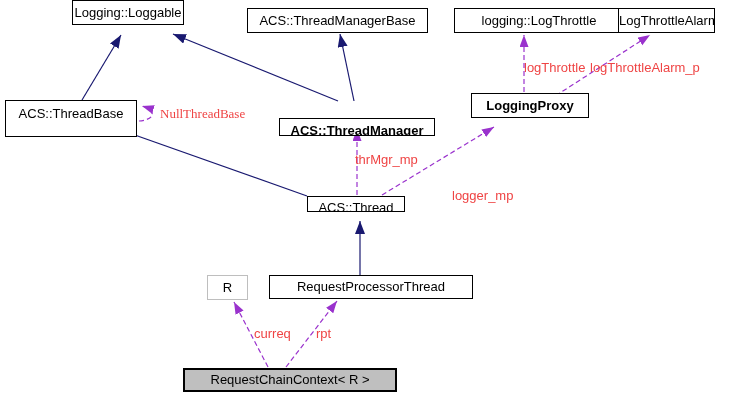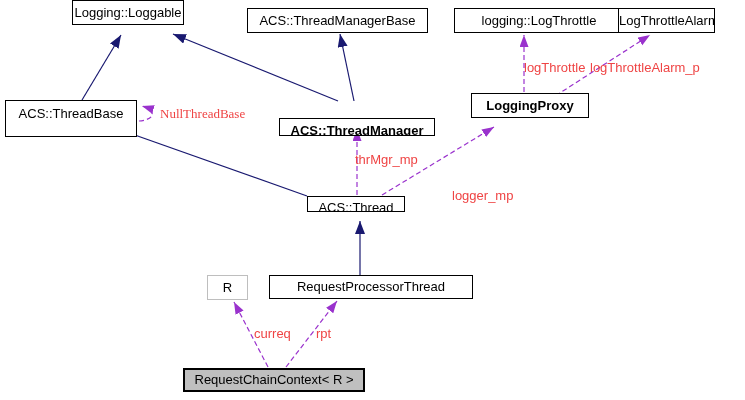--- a/index.html
+++ b/index.html
@@ -80,15 +80,15 @@
       <div class="node normal" style="left: 72px; top: 0; width: 112px; height: 25px; line-height: 23px;">Logging::Loggable</div>
       <div class="node normal" style="left: 247px; top: 8px; width: 181px; height: 25px; line-height: 23px;">ACS::ThreadManagerBase</div>
       <div class="node normal" style="left: 454px; top: 8px; width: 170px; height: 25px; line-height: 23px;">logging::LogThrottle</div>
       <div class="node normal" style="left: 618px; top: 8px; width: 97px; height: 25px; line-height: 23px;">LogThrottleAlarm</div>
       <div class="node normal" style="left: 5px; top: 100px; width: 132px; height: 37px; line-height: 25px;">ACS::ThreadBase</div>
       <div class="node normal" style="left: 279px; top: 118px; width: 156px; height: 18px; line-height: 24px; font-weight: bold;">ACS::ThreadManager</div>
       <div class="node normal" style="left: 471px; top: 93px; width: 118px; height: 25px; line-height: 23px; font-weight: bold;">LoggingProxy</div>
       <div class="node normal" style="left: 307px; top: 196px; width: 98px; height: 16px; line-height: 22px;">ACS::Thread</div>
       <div class="node undocumented" style="left: 207px; top: 275px; width: 41px; height: 25px; line-height: 23px; border-color: rgb(190, 190, 190);">R</div>
       <div class="node normal" style="left: 269px; top: 275px; width: 204px; height: 24px; line-height: 22px;">RequestProcessorThread</div>
-      <div class="node current" style="left: 183px; top: 368px; width: 182px; height: 24px; line-height: 20px; background: rgb(191, 191, 191);">RequestChainContext&lt; R &gt;</div>
+      <div class="node current" style="left: 183px; top: 368px; width: 214px; height: 24px; line-height: 20px; background: rgb(191, 191, 191);">RequestChainContext&lt; R &gt;</div>
     </div>
 </div>
 
 </body></html>

